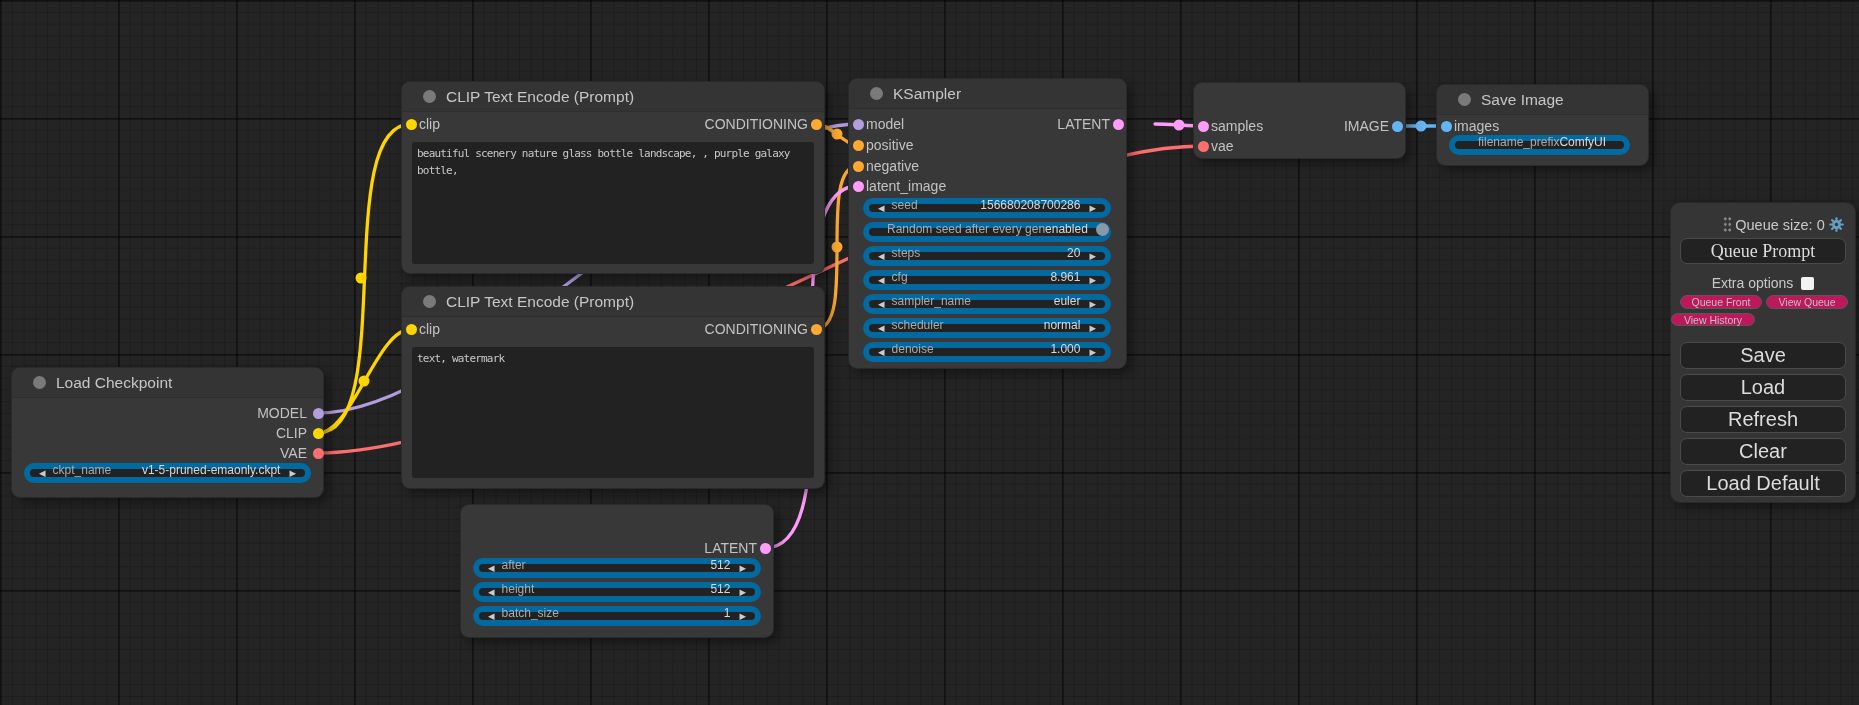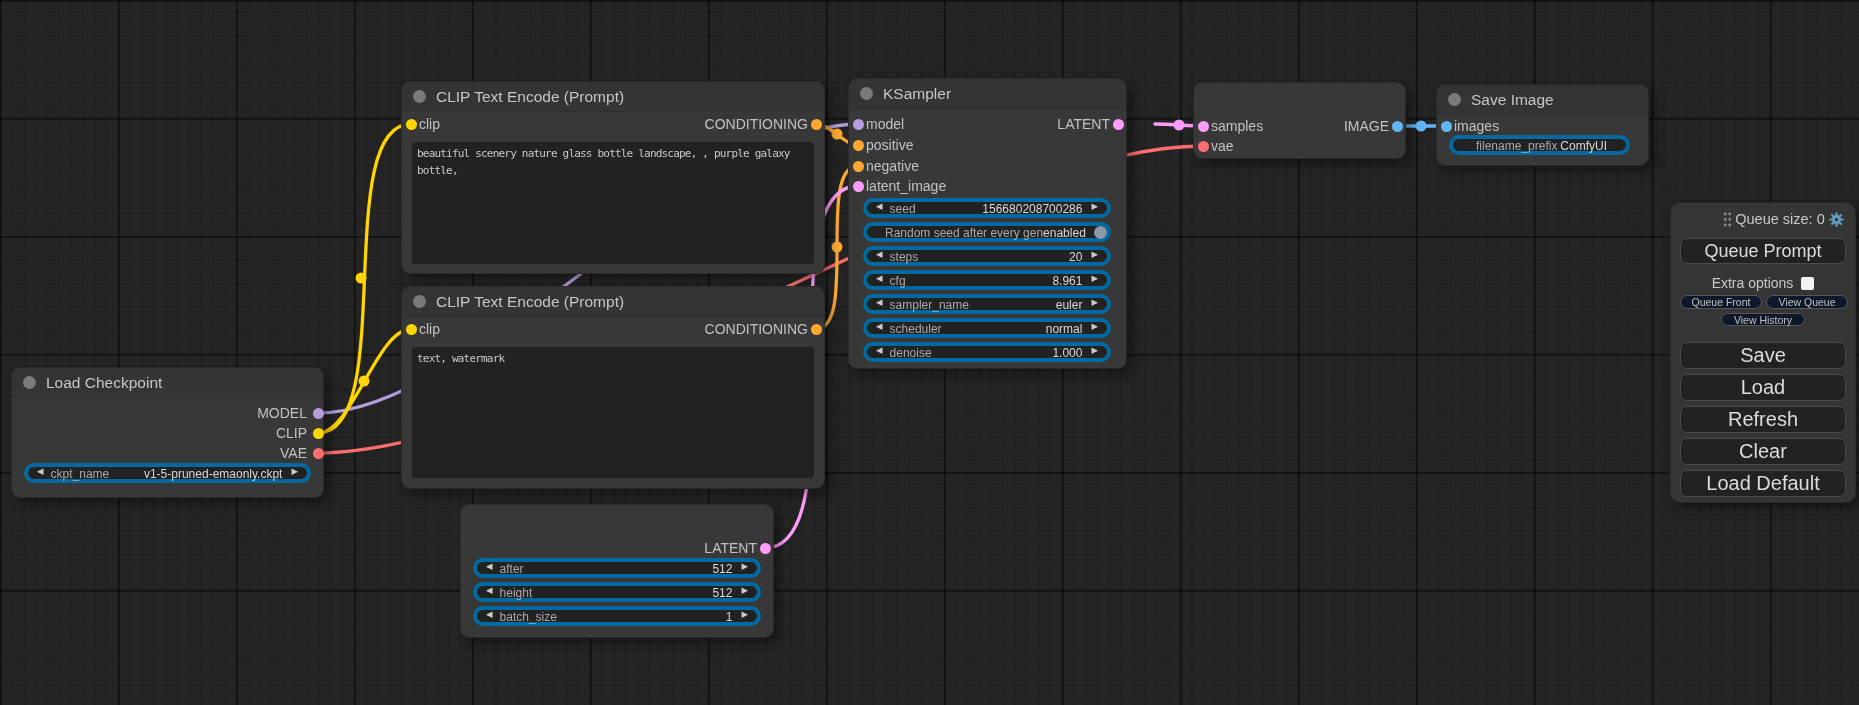--- a/index.html
+++ b/index.html
@@ -16,82 +16,82 @@
   }
   #wires{position:absolute;left:0;top:0;z-index:1;}
   #wires path{fill:none;stroke-width:3.3px;stroke-linecap:round;}
 
   .node{
     position:absolute;z-index:2;background:#383838;border-radius:8px;
     box-shadow:0 0 0 1px #2a2a2a, 5px 5px 12px rgba(0,0,0,.45);
   }
   .ntitle{
     height:30px;background:#343434;border-radius:8px 8px 0 0;
-    display:flex;align-items:center;padding-left:11px;
+    display:flex;align-items:center;padding-left:21px;
     border-bottom:1px solid #2e2e2e;box-sizing:border-box;
     color:#c6c6c6;font-size:15.5px;white-space:nowrap;
   }
   .tdot{width:13px;height:13px;border-radius:50%;background:#7a7a7a;margin-right:10px;flex:none;}
   .prow{
     position:absolute;left:0;right:0;height:20px;
     display:flex;align-items:center;font-size:14px;color:#c2c2c2;
   }
   .pin{margin-left:17px;}
   .pout{margin-left:auto;margin-right:16px;}
   .pdot{position:absolute;top:4.5px;width:11px;height:11px;border-radius:50%;}
   .pdot.in{left:3.5px;}
   .pdot.out{right:2.5px;}
 
   .widget{
     position:absolute;height:20px;box-sizing:border-box;
-    background:#222;border:4px solid #0369a1;border-radius:10px;
-    display:flex;align-items:flex-start;padding:0 9px;
+    background:#222;border:6px solid #0369a1;border-radius:10px;
+    display:flex;align-items:flex-end;padding:0 9px;
     font-size:12px;white-space:nowrap;
   }
   .wlabel{color:#aaa;margin-left:7px;}
   .wvalue{color:#d8d8d8;margin-left:auto;}
   .arr{color:#ccc;font-size:8.5px;line-height:1;flex:none;}
   .arr.r{margin-left:9px;}
   .toggle{width:13px;height:13px;border-radius:50%;background:#8899AA;margin-left:8px;flex:none;}
 
   .prompt{
     position:absolute;background:#222;border-radius:3px;
     font-family:"DejaVu Sans Mono", monospace;font-size:11px;letter-spacing:-0.8px;
     line-height:17px;color:#c9c9c9;padding:3px 5px;box-sizing:border-box;
     white-space:pre-wrap;word-break:break-word;overflow:hidden;
   }
 
   
   #menu{
     position:absolute;left:1671px;top:203px;width:184px;height:299px;z-index:3;
     background:#353535;border-radius:9px;box-shadow:0 0 0 1px #2a2a2a,4px 4px 12px rgba(0,0,0,.5);
   }
-  #menu .mhead{position:absolute;left:0;right:0;top:8px;height:22px;display:flex;align-items:flex-start;margin-left:40px;}
+  #menu .mhead{position:absolute;left:0;right:0;top:8px;height:22px;display:flex;align-items:flex-end;margin-left:40px;}
   .draghandle{
     width:9px;height:17px;margin-left:12px;
     background-image:radial-gradient(#8a8a8a 1.1px, transparent 1.3px);
     background-size:4.5px 5.6px;
   }
   .qsize{flex:1;text-align:center;color:#c8c8c8;font-size:14.5px;}
   .gear{margin-right:10px;display:flex;}
   .mbtn{
     position:absolute;left:9px;width:166px;box-sizing:border-box;
     background:#222;border:1px solid #4a4a4a;border-radius:7px;
     color:#dcdcdc;display:flex;align-items:center;justify-content:center;
   }
   .mbtn.big{height:27px;font-size:20px;}
-  #btn-queue-prompt{top:35px;height:26px;font-size:18px;}
+  #btn-queue-prompt{top:35px;height:26px;font-size:18px;font-family:Liberation Serif, serif;}
   .extra{position:absolute;left:0;right:0;top:72px;height:16px;display:flex;align-items:center;justify-content:center;color:#c8c8c8;font-size:14px;}
   .checkbox{width:13px;height:13px;background:#f2f2f2;border-radius:2px;margin-left:8px;}
   .pillrow{position:absolute;left:9px;right:7px;top:92px;display:flex;gap:4px;}
   .spill{
-    flex:1;height:14px;box-sizing:border-box;background:#0f172a;border:1px solid #585858;
+    flex:1;height:14px;box-sizing:border-box;background:#be185d;border:1px solid #585858;
     border-radius:8px;color:#c0c0c0;font-size:10.5px;display:flex;align-items:center;justify-content:center;white-space:nowrap;
   }
-  .pillrow2{position:absolute;left:0;right:0;top:110px;display:flex;justify-content:center;}
+  .pillrow2{position:absolute;left:0;right:0;top:110px;display:flex;justify-content:flex-start;}
   .pillrow2 .spill{flex:none;width:84px;height:13px;}
 </style>
 </head>
 <body>
 
 <div id="canvas">
 
   <svg id="wires" width="1859" height="705">
     <path d="M318,413 C471,413 705,124 858,124" style="stroke: rgb(179, 157, 219);"></path>
     <path d="M318,433 C398,433 331,124 411,124" style="stroke: rgb(255, 213, 0);"></path>

